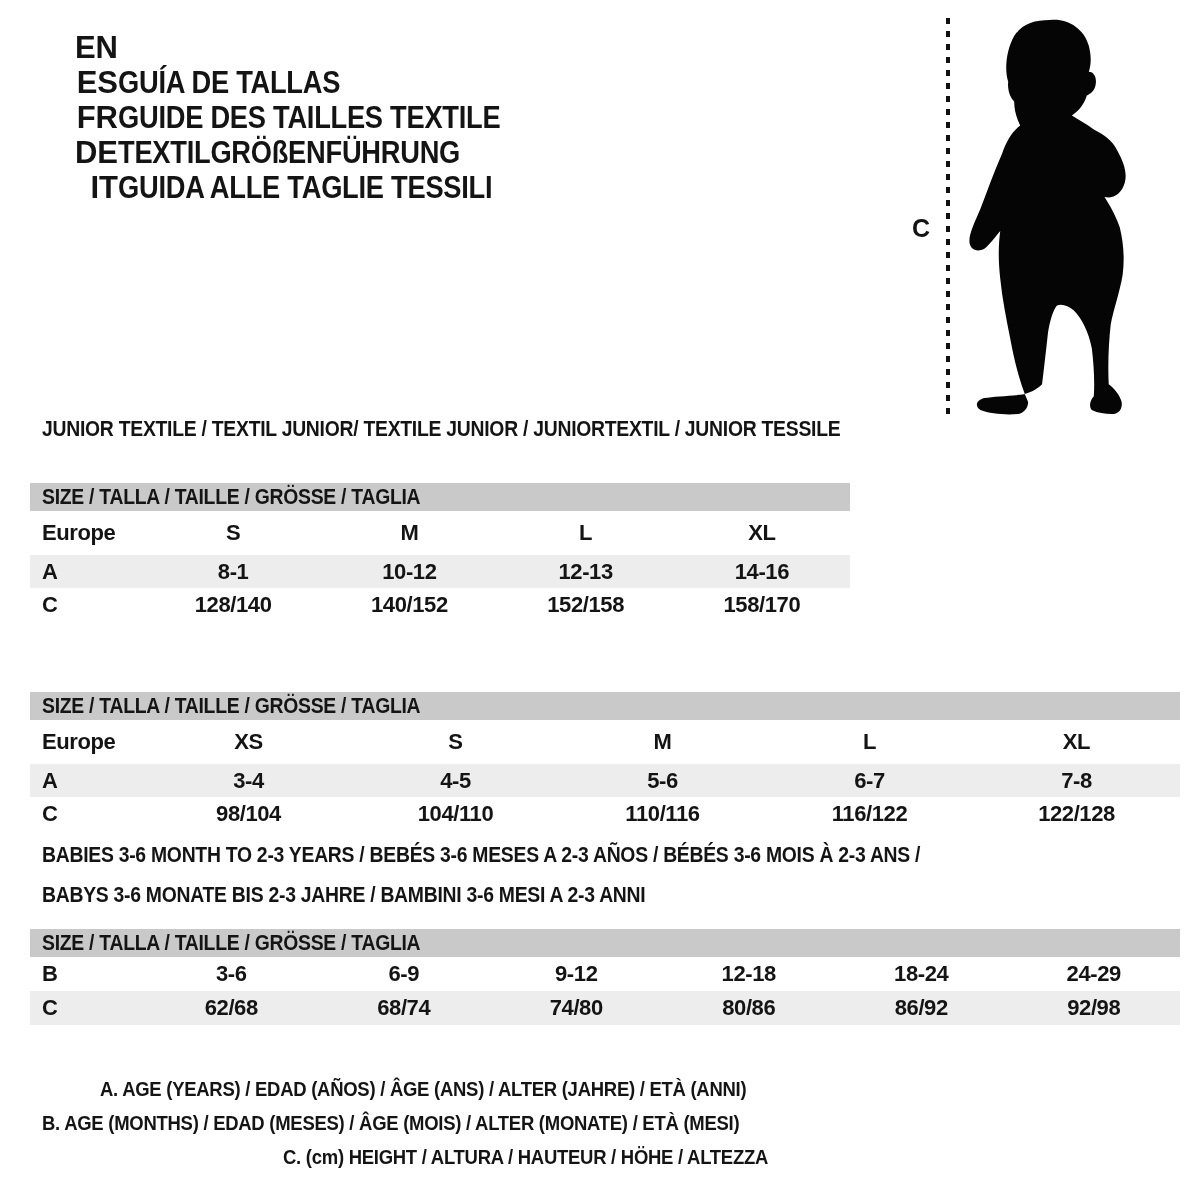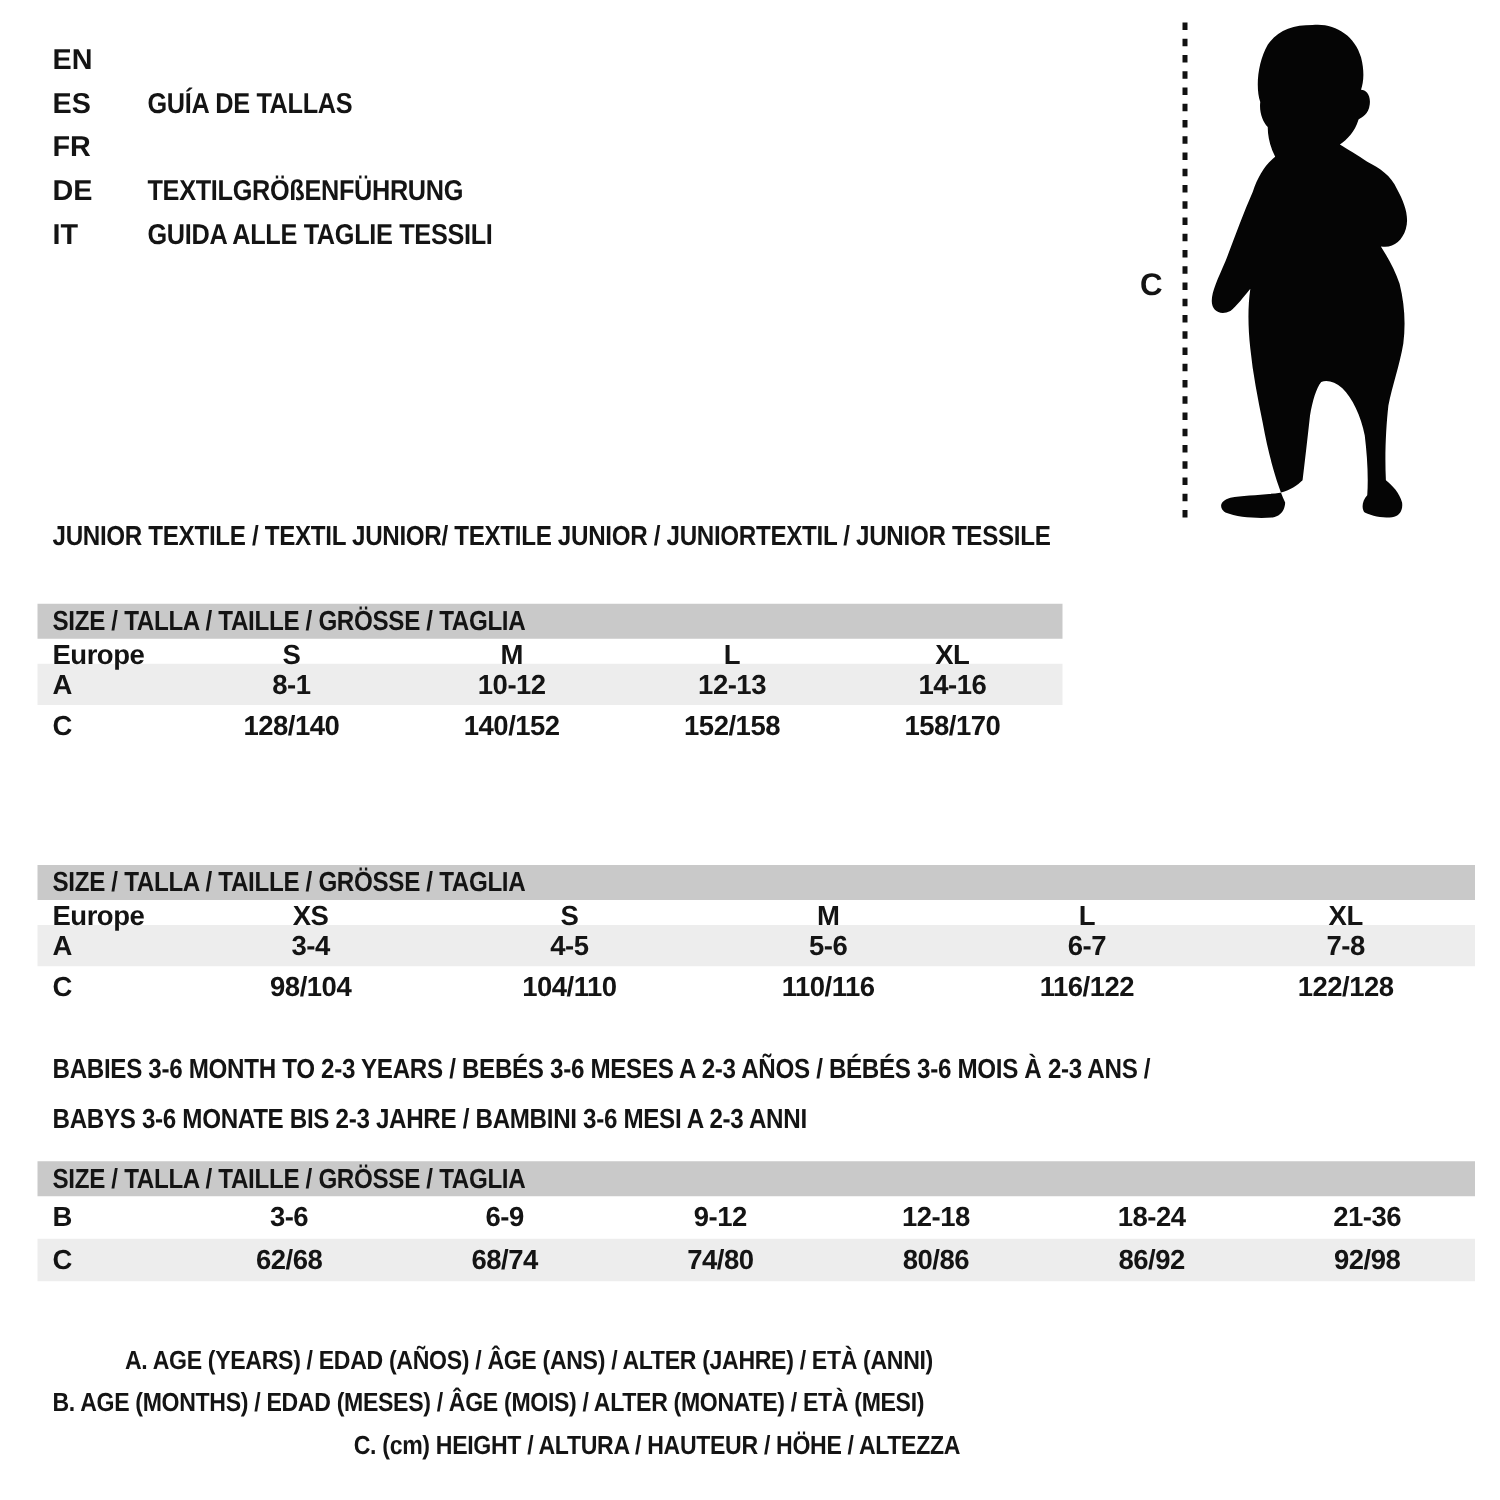--- a/index.html
+++ b/index.html
@@ -17,21 +17,21 @@
   .t {
     display: inline-block;
     transform: scaleX(0.88);
     transform-origin: 0 50%;
     white-space: nowrap;
     letter-spacing: -0.3px;
   }
 
   
   .lang-block { position: absolute; left: 42px; top: 30px; }
-  .lang-row { display: flex; line-height: 35px; font-size: 23px; }
+  .lang-row { display: flex; line-height: 35px; font-size: 31px; text-align: right; }
   .lang-code { width: 76px; flex: 0 0 76px; }
 
   
   .measure-line-svg { position: absolute; left: 944px; top: 16px; }
   .measure-label { position: absolute; left: 912px; top: 214px; font-size: 25px; }
   .toddler-svg { position: absolute; left: 962px; top: 14px; }
 
   
   .section-title { position: absolute; left: 42px; font-size: 22px; line-height: 24px; }
   .title-junior   { top: 417px; }
@@ -51,21 +51,21 @@
     display: flex; align-items: center;
     padding-left: 12px; box-sizing: border-box;
     font-size: 22px;
   }
   .row {
     display: grid;
     align-items: center;
     font-size: 22px;
     letter-spacing: -0.4px;
   }
-  .row-lg { height: 20px; }
+  .row-lg { height: 44px; }
   .row-md { height: 33px; }
   .row-b  { height: 34px; }
   .tbl-junior   .row { grid-template-columns: 115px repeat(4, 1fr); }
   .tbl-children .row { grid-template-columns: 115px repeat(5, 1fr); }
   .tbl-babies   .row { grid-template-columns: 115px repeat(6, 1fr); }
   .row .cell { text-align: center; }
   .row .c0 { text-align: left; padding-left: 12px; }
   .row.alt { background: var(--row-alt-bg, #ededed); }
 
   
@@ -80,20 +80,21 @@
   <div class="lang-block">
     <div class="lang-row">
       <span class="lang-code">EN</span>
     </div>
     <div class="lang-row">
       <span class="lang-code">ES</span>
       <span class="lang-label"><span class="t">GUÍA DE TALLAS</span></span>
     </div>
     <div class="lang-row">
       <span class="lang-code">FR</span>
+      <span class="lang-label"><span class="t">GUIDE DES TAILLES TEXTILE</span></span>
     </div>
     <div class="lang-row">
       <span class="lang-code">DE</span>
       <span class="lang-label"><span class="t">TEXTILGRÖßENFÜHRUNG</span></span>
     </div>
     <div class="lang-row">
       <span class="lang-code">IT</span>
       <span class="lang-label"><span class="t">GUIDA ALLE TAGLIE TESSILI</span></span>
     </div>
   </div>
@@ -220,21 +221,21 @@
     <div class="thead">
       <span class="t">SIZE / TALLA / TAILLE / GRÖSSE / TAGLIA</span>
     </div>
     <div class="row row-b">
       <span class="cell c0">B</span>
       <span class="cell">3-6</span>
       <span class="cell">6-9</span>
       <span class="cell">9-12</span>
       <span class="cell">12-18</span>
       <span class="cell">18-24</span>
-      <span class="cell">21-36</span>
+      <span class="cell">24-29</span>
     </div>
     <div class="row row-b alt">
       <span class="cell c0">C</span>
       <span class="cell">62/68</span>
       <span class="cell">68/74</span>
       <span class="cell">74/80</span>
       <span class="cell">80/86</span>
       <span class="cell">86/92</span>
       <span class="cell">92/98</span>
     </div>

